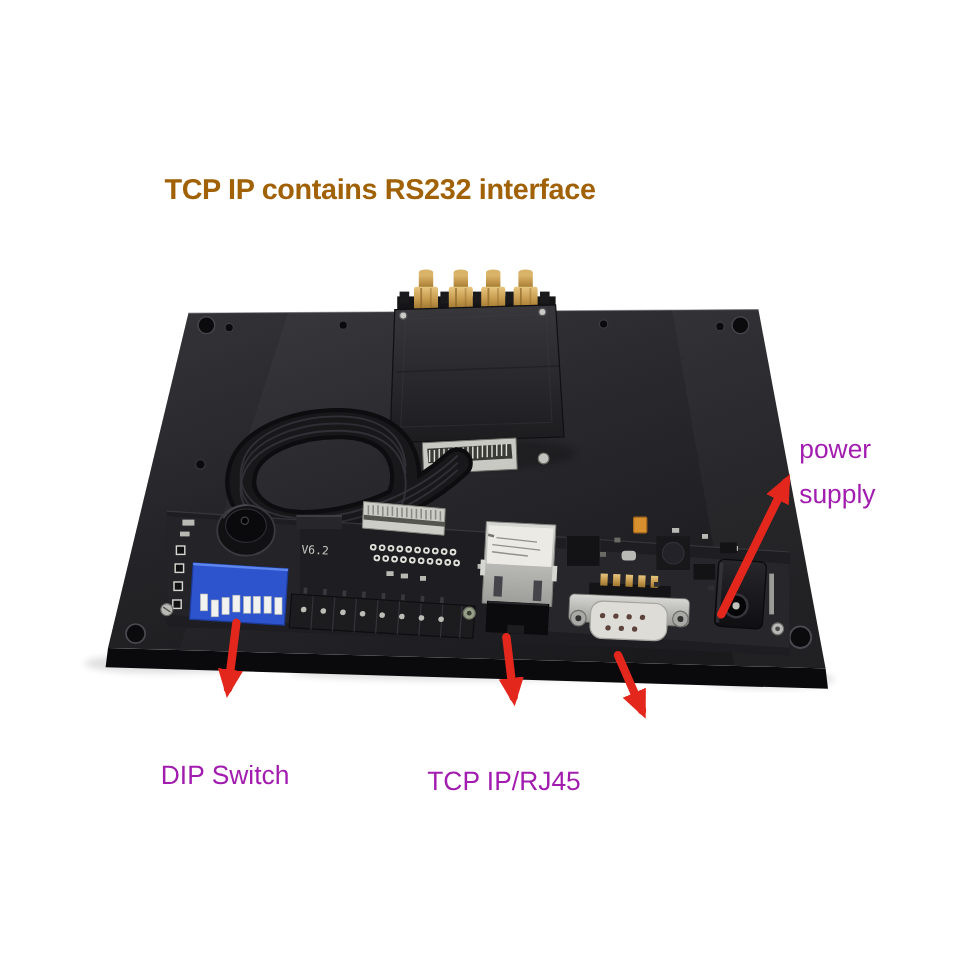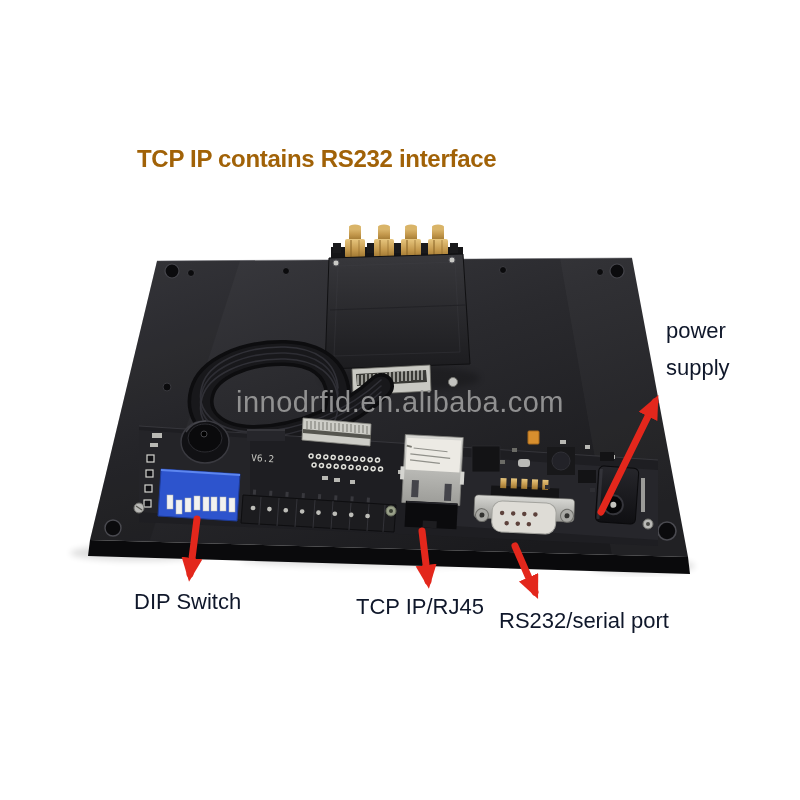--- a/index.html
+++ b/index.html
@@ -3,21 +3,21 @@
 <meta charset="utf-8">
 <style>
   html,body{margin:0;padding:0;background:#ffffff;}
   .scene{position:relative;width:800px;height:800px;background:#ffffff;overflow:hidden;
          font-family:"Liberation Sans",sans-serif;}
   .scene svg{position:absolute;left:0;top:0;}
   .headline{position:absolute;left:137px;top:145px;font-size:24px;font-weight:bold;
             letter-spacing:-0.3px;color:#a16207;white-space:nowrap;}
   .watermark{position:absolute;left:236px;top:386px;font-size:29px;font-weight:400;
              letter-spacing:0.5px;color:#9a9a9a;opacity:0.92;white-space:nowrap;}
-  .callout{position:absolute;font-size:22px;color:#0f172a;white-space:nowrap;}
+  .callout{position:absolute;font-size:22px;color:#a21caf;white-space:nowrap;margin-top:44px;}
   .callout.power{left:666px;top:312px;width:110px;white-space:normal;line-height:37px;}
   .callout.dip{left:134px;top:589px;}
   .callout.rj45{left:356px;top:594px;text-align:right;}
   .callout.rs232{left:499px;top:608px;}
 </style>
 </head>
 <body>
 
 <div class="scene">
 
@@ -281,18 +281,16 @@
 
     <g stroke="#e3271c" stroke-width="7" stroke-linecap="round" fill="none">
       <line x1="197" y1="519" x2="190" y2="574" marker-end="url(#ah)"></line>
       <line x1="422" y1="531" x2="428" y2="581" marker-end="url(#ah)"></line>
       <line x1="515" y1="546" x2="535" y2="592" marker-end="url(#ah)"></line>
       <line x1="601" y1="512" x2="655" y2="402" marker-end="url(#ah)"></line>
     </g>
   </svg>
 
   <div class="headline">TCP IP contains RS232 interface</div>
-  <div class="watermark">innodrfid.en.alibaba.com</div>
   <div class="callout power">power supply</div>
   <div class="callout dip">DIP Switch</div>
   <div class="callout rj45">TCP IP/RJ45</div>
-  <div class="callout rs232">RS232/serial port</div>
 </div>
 
 </body></html>

